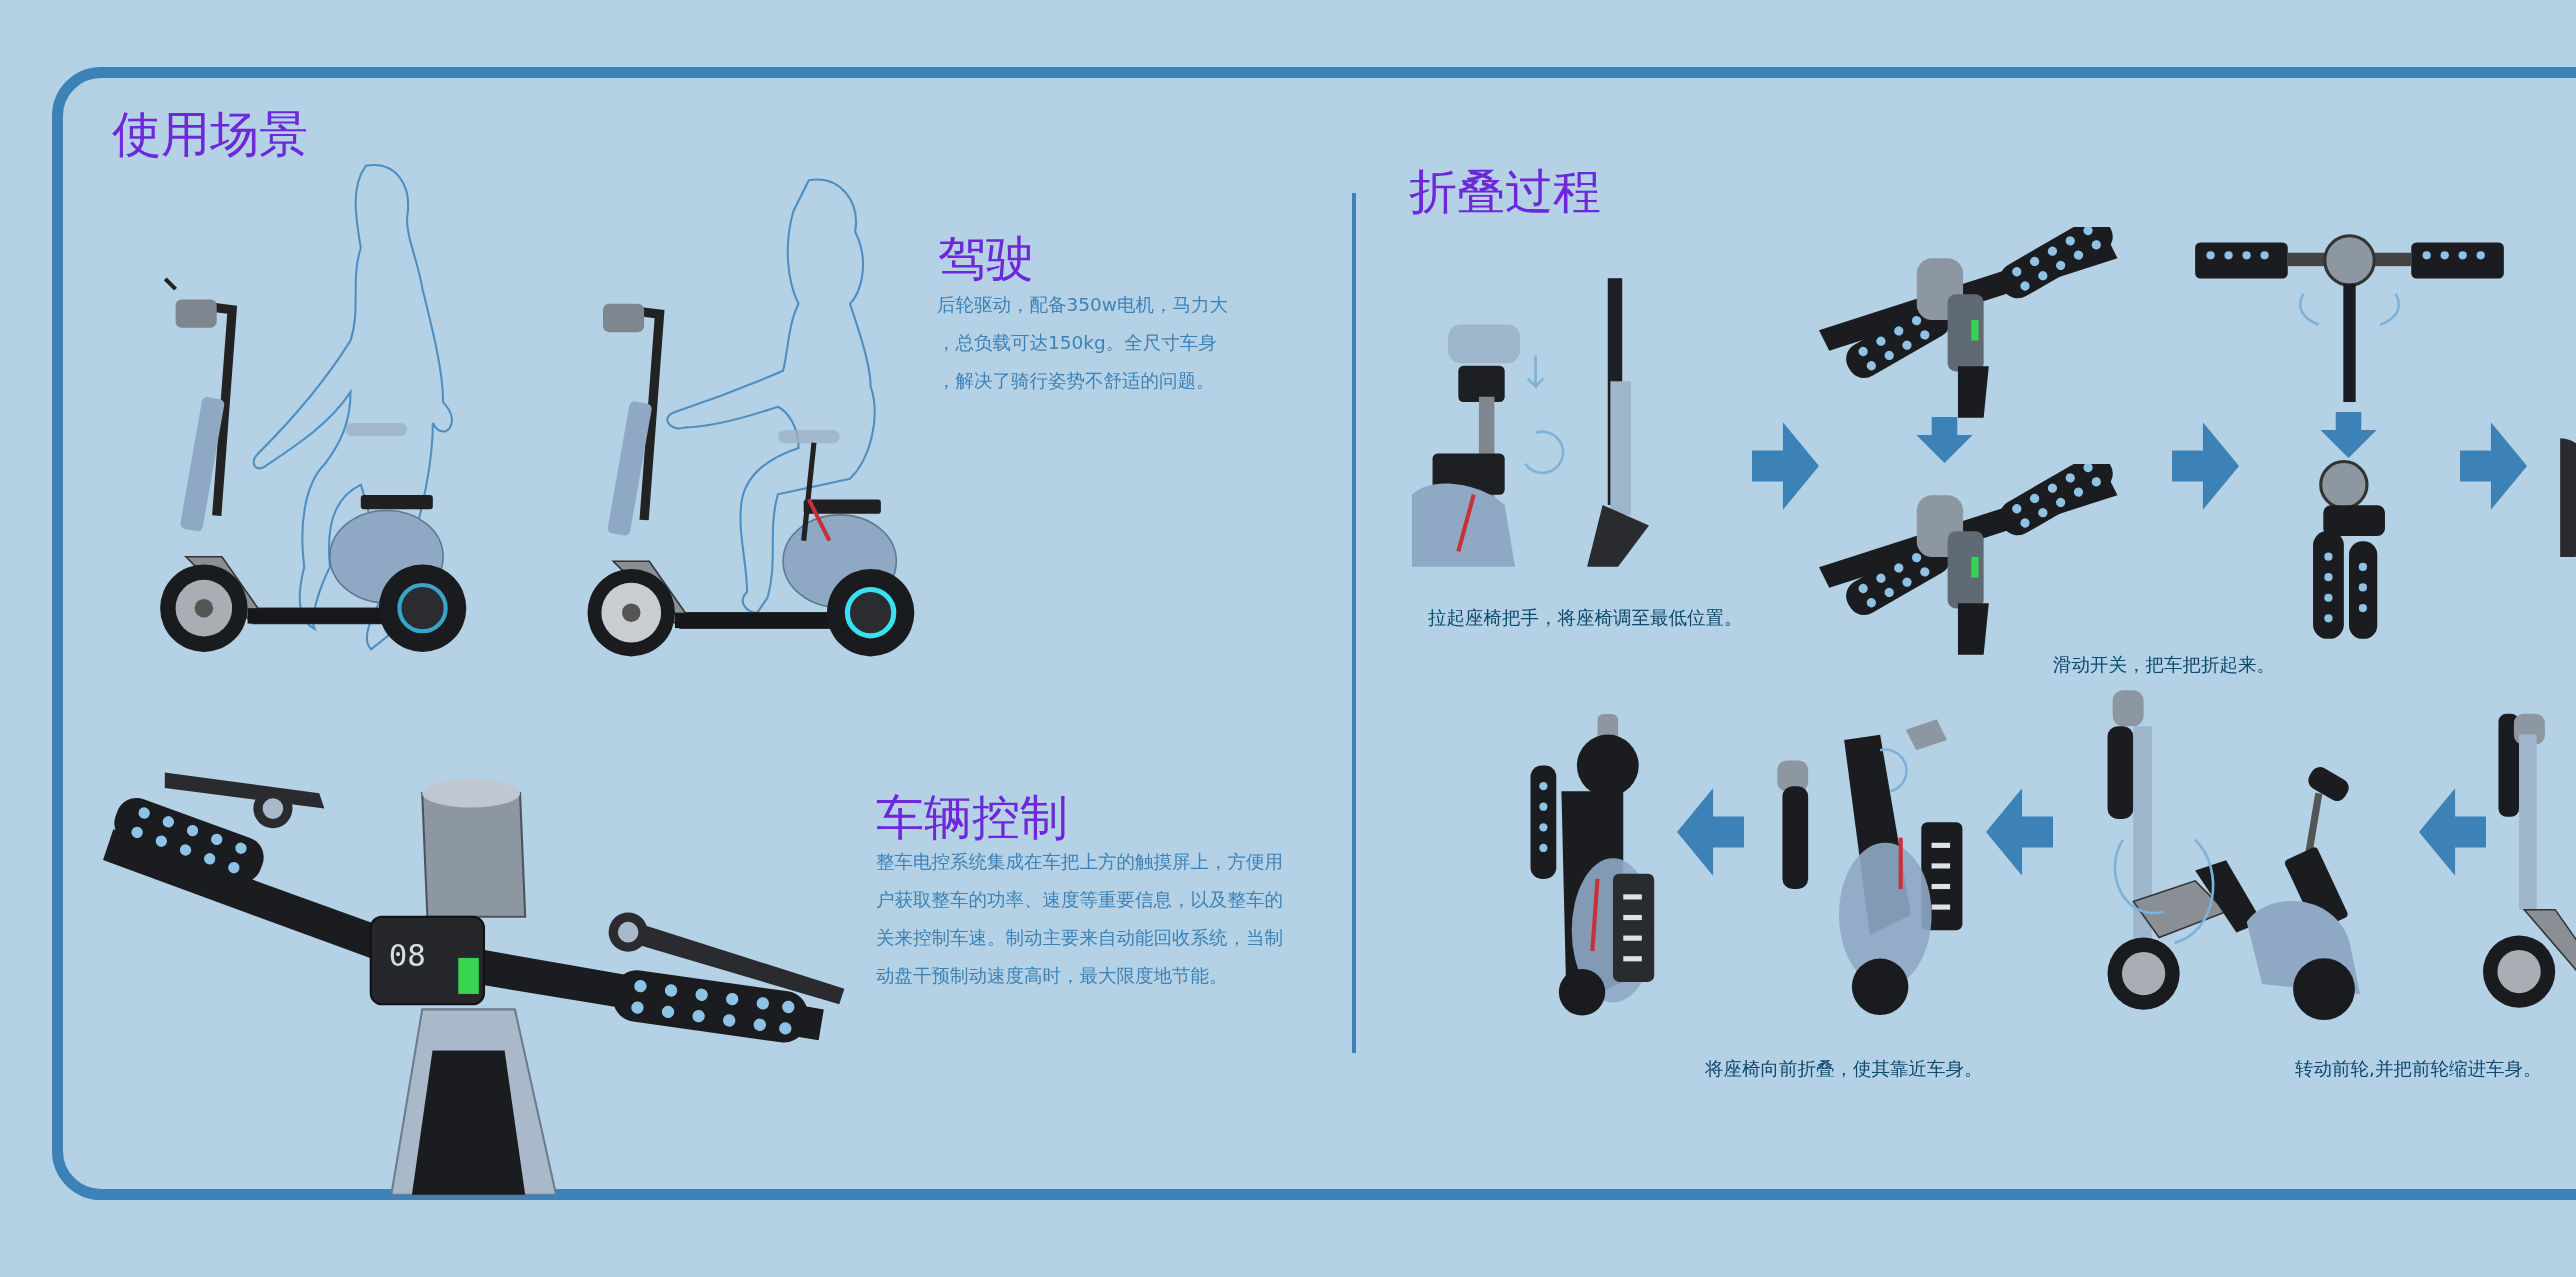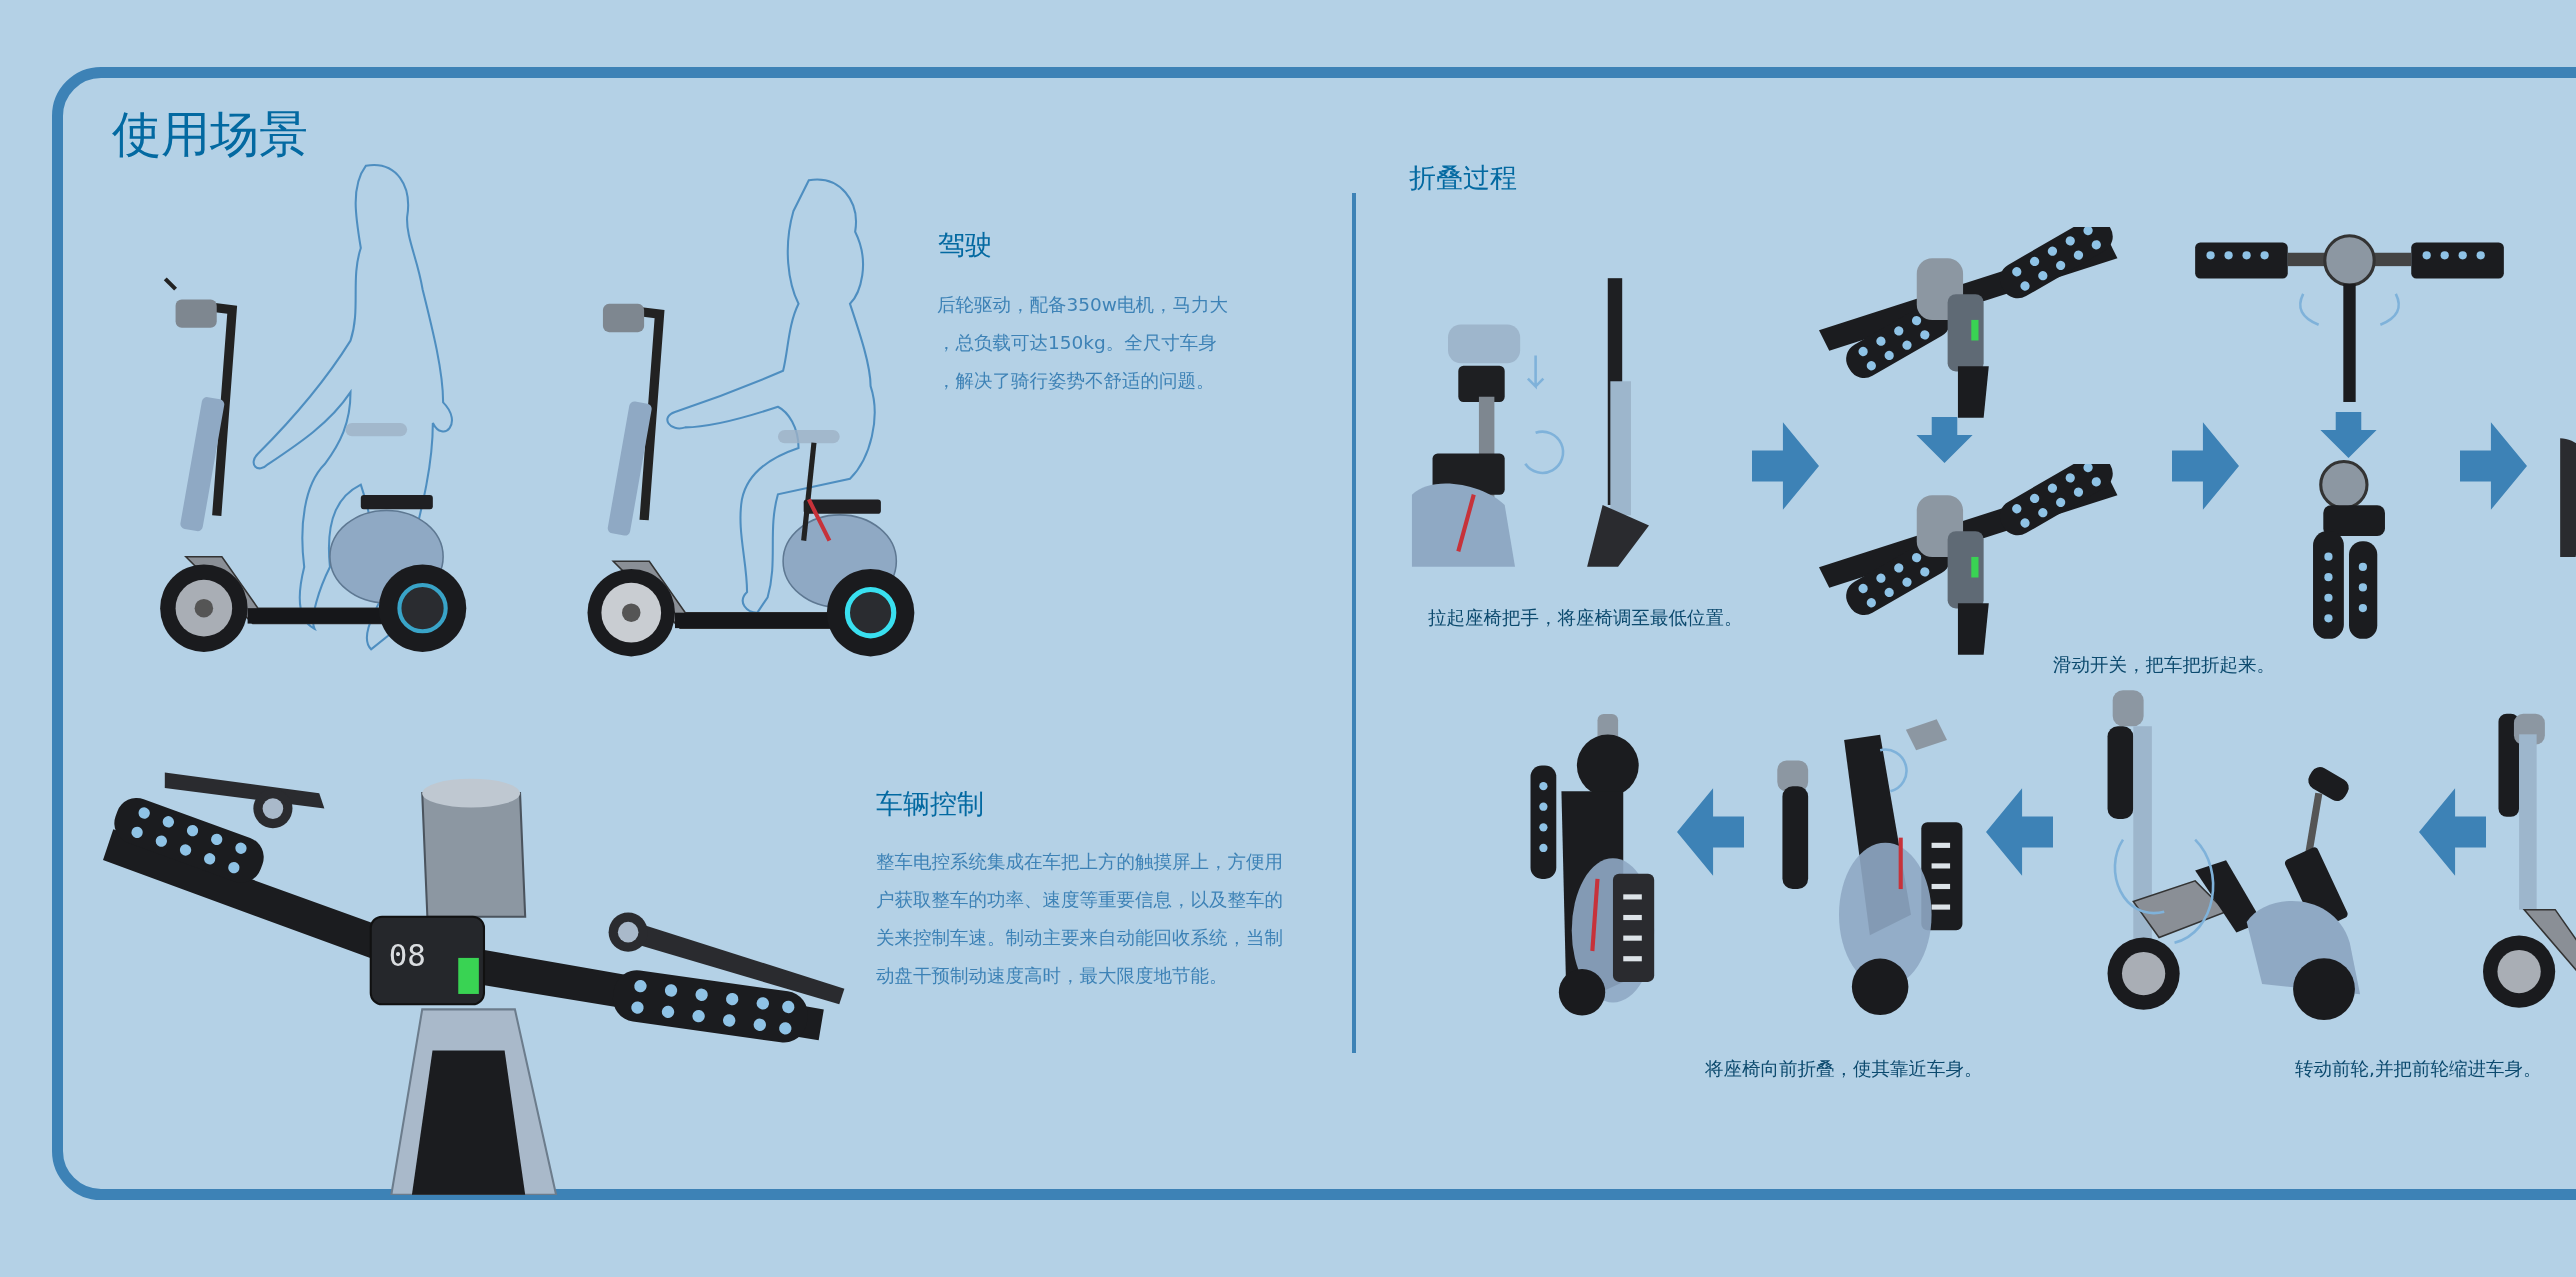--- a/index.html
+++ b/index.html
@@ -10,23 +10,23 @@
       color: #3D82B6;
       position: relative;
     }
     .frame {
       position: absolute; left: 52px; top: 67px;
       width: 3779px; height: 1133px;
       border: 11.3px solid #3D82B6; border-radius: 49px;
       box-sizing: border-box;
     }
     .divider { position: absolute; width: 3.6px; background: #3D82B6; }
-    .h-title { position: absolute; font-weight: 300; color: #0369a1; white-space: nowrap; }
+    .h-title { position: absolute; font-weight: 300; color: #6d28d9; white-space: nowrap; }
     .section-title { font-size: 49px; }
-    .sub-title { font-size: 27px; }
+    .sub-title { font-size: 48px; }
     .para { position: absolute; font-size: 18.5px; line-height: 38px; color: #3D82B6; }
     .para div { white-space: nowrap; }
     .caption { position: absolute; font-size: 18.5px; color: #0c4a6e; white-space: nowrap; }
     .ill { position: absolute; }
     .arrow { position: absolute; }
     svg { display: block; }
   </style>
 </head>
 <body>
 

